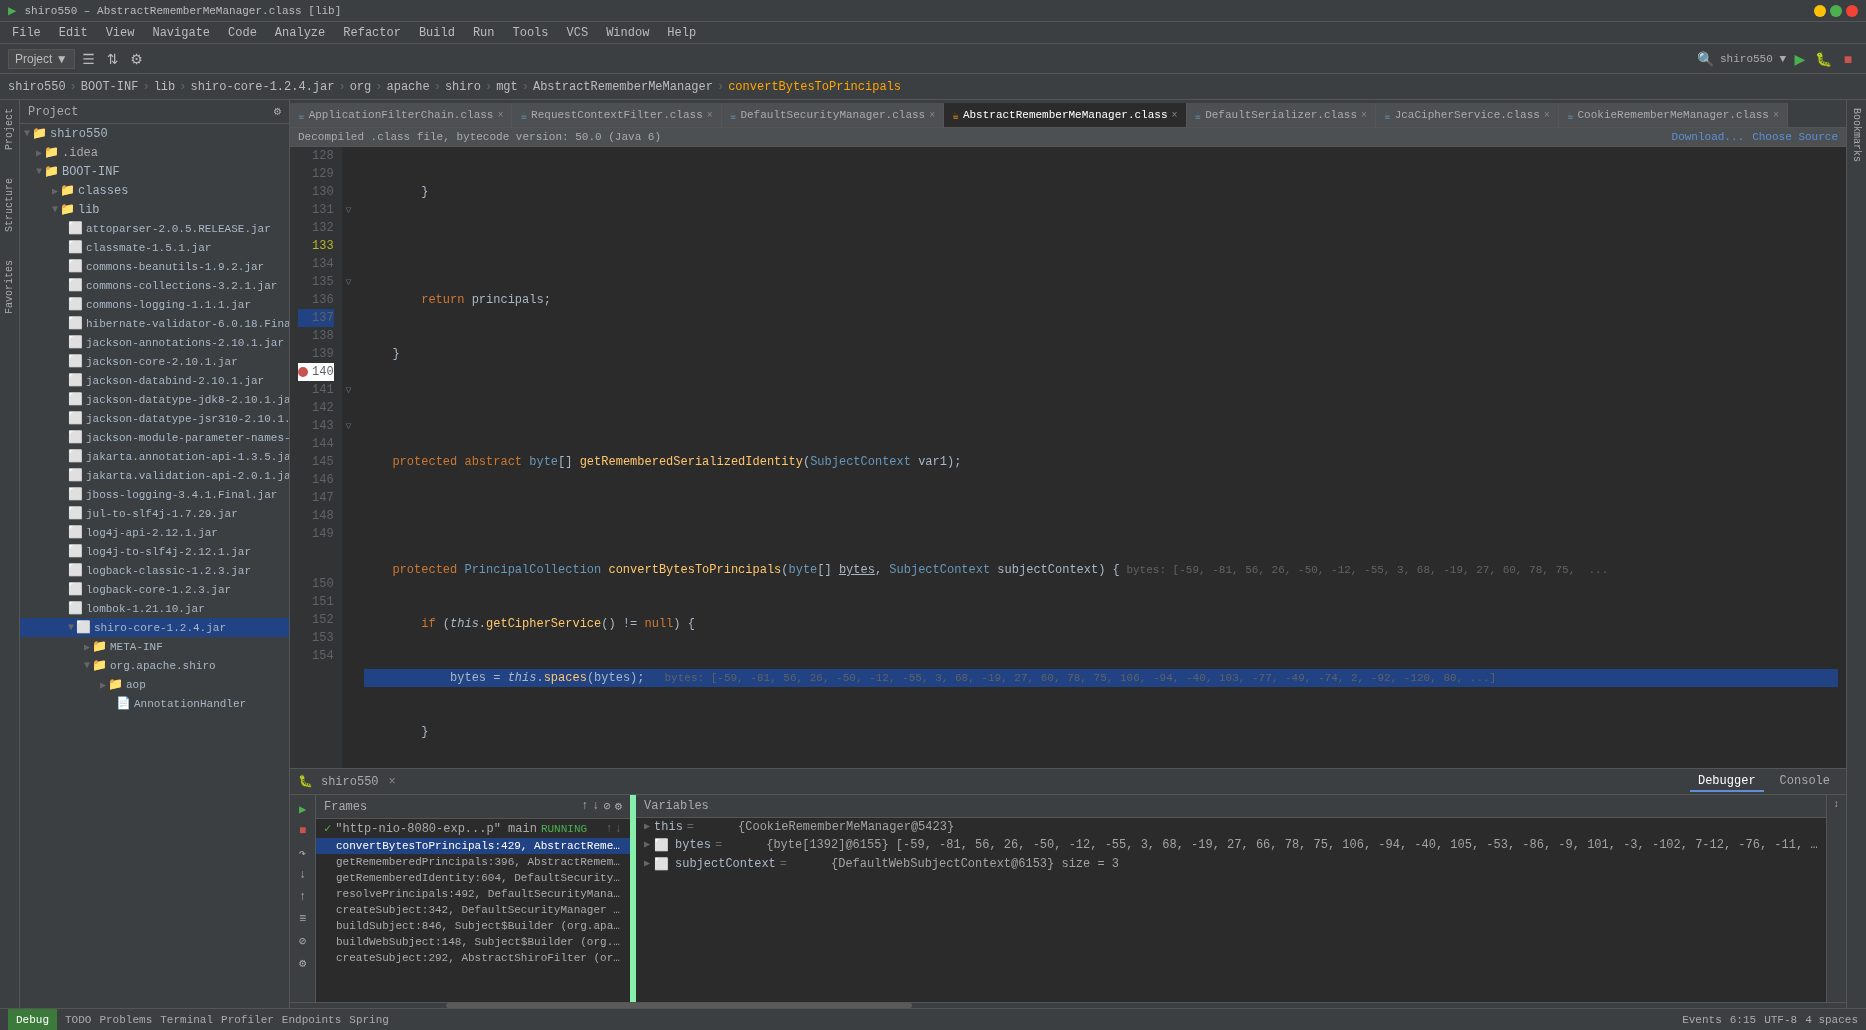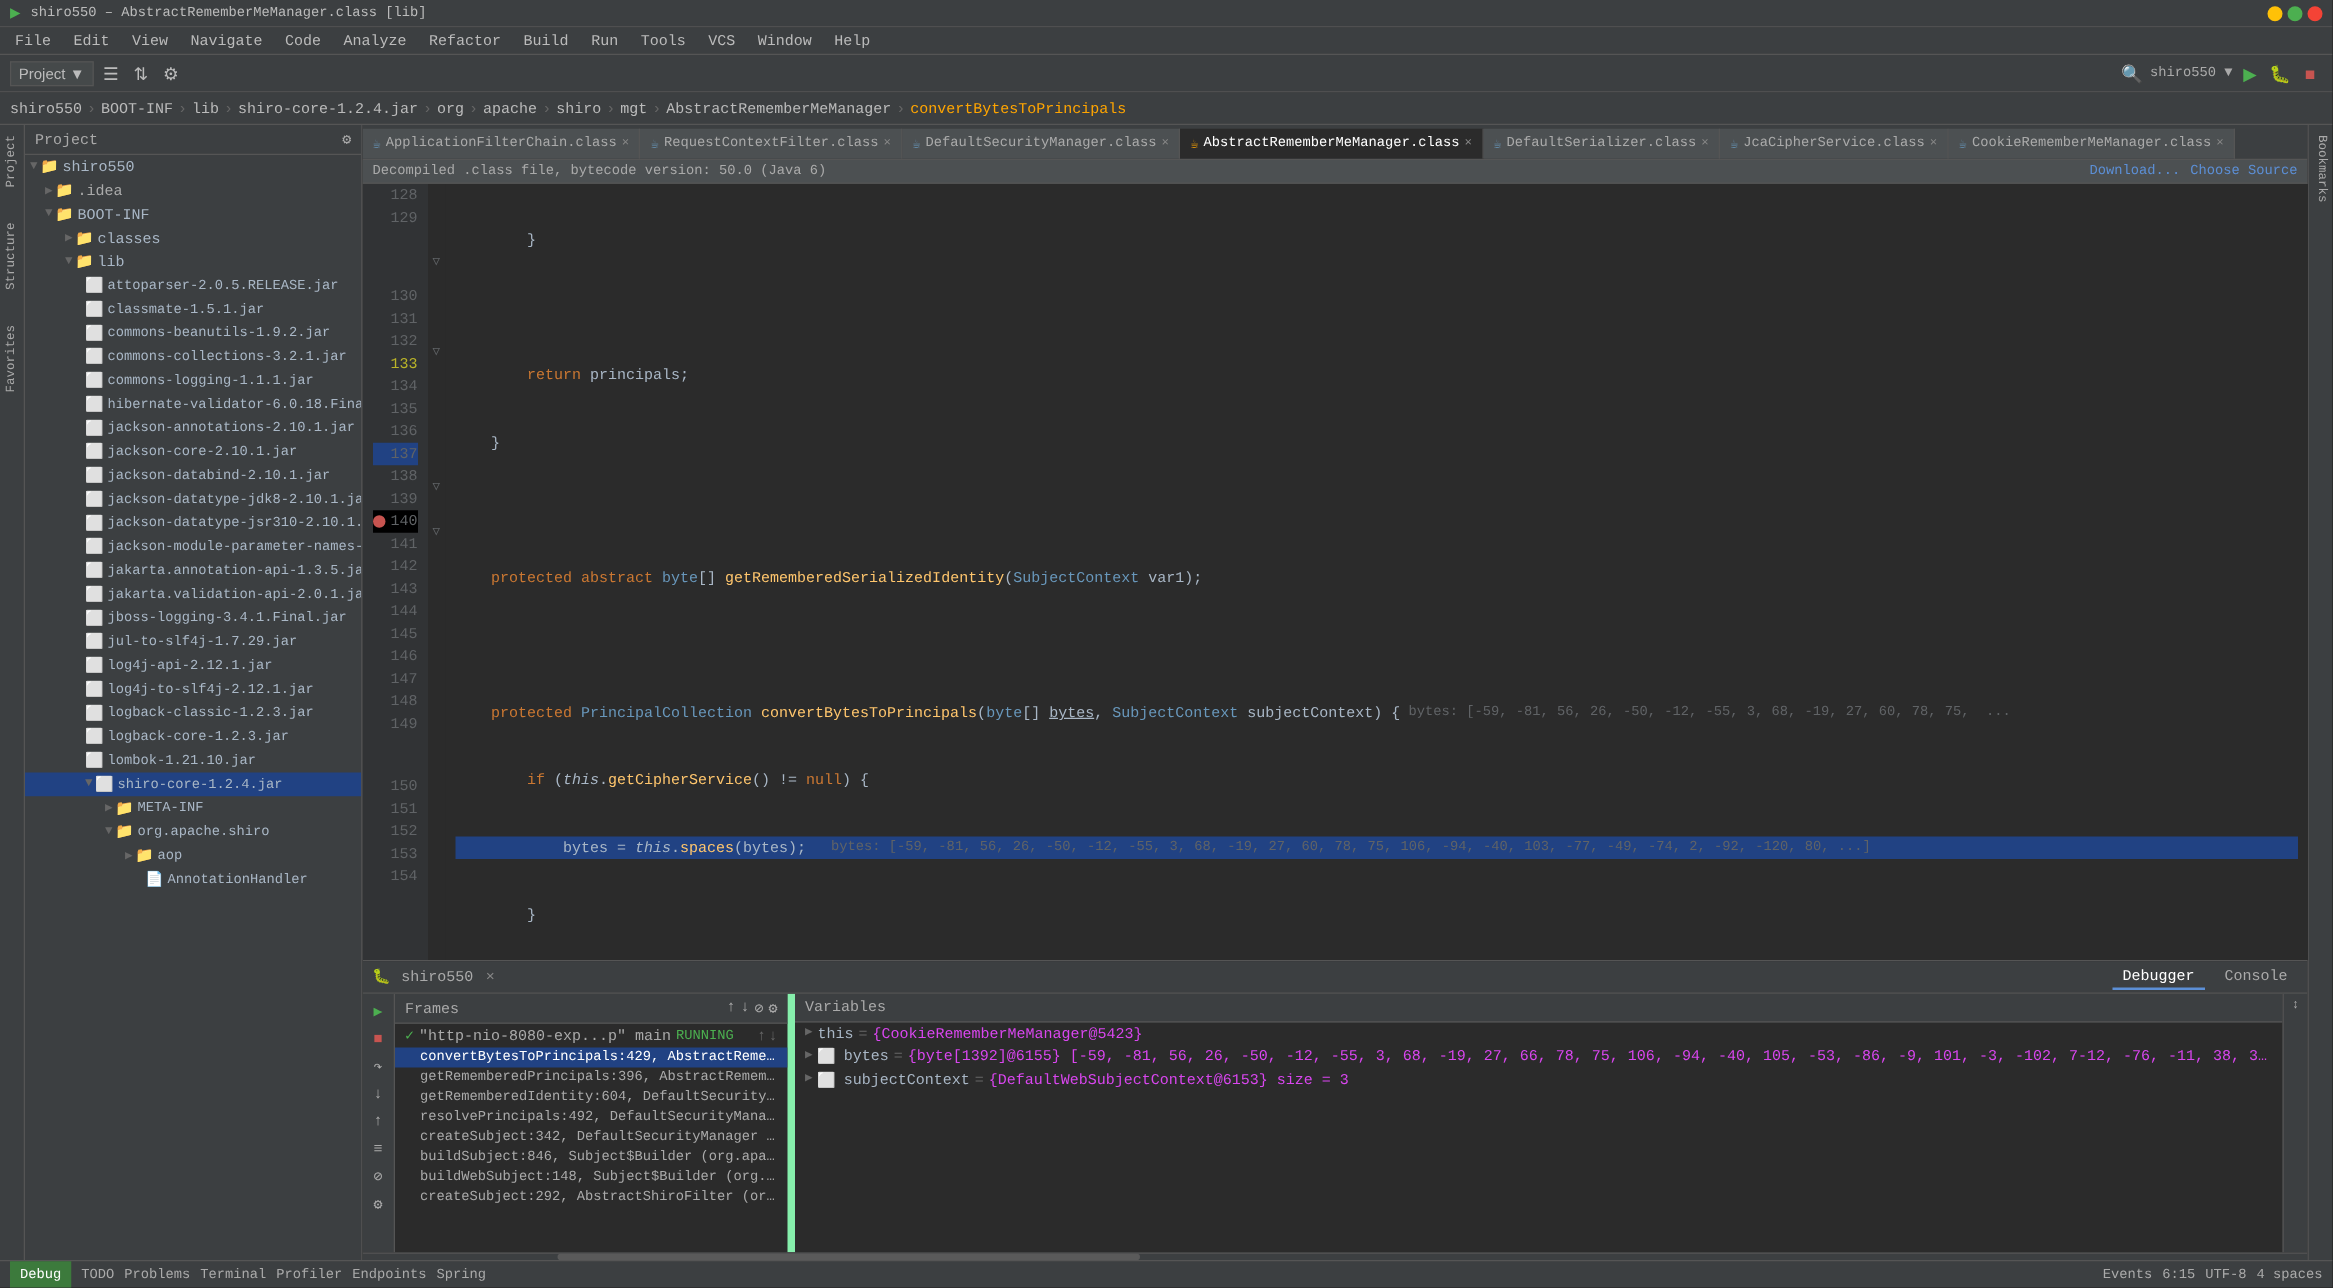--- a/index.html
+++ b/index.html
@@ -340,21 +340,21 @@
       padding: 2px 8px;
       font-size: 12px;
       cursor: pointer;
       display: flex;
       align-items: flex-start;
       gap: 4px;
     }
     .var-expand { color: #666; font-size: 10px; cursor: pointer; }
     .var-name { color: #a9b7c6; }
     .var-eq { color: #666; }
-    .var-value { color: #d946ef; flex: 1; white-space: nowrap; overflow: hidden; text-overflow: ellipsis; }
+    .var-value { color: #a3a3a3; flex: 1; white-space: nowrap; overflow: hidden; text-overflow: ellipsis; margin-left: 40px; }
 
     
     .status-bar {
       height: 22px;
       background: #3c3f41;
       display: flex;
       align-items: center;
       padding: 0 8px;
       gap: 8px;
       border-top: 1px solid #555;
@@ -711,31 +711,31 @@
       </div>
     </div>
 
     <div style="flex:1; display:flex; flex-direction:column; overflow:hidden;">
       <div class="code-editor">
         <div class="code-content">
 
           <div class="line-numbers">
             <div style="height:18px; line-height:18px;">128</div>
             <div style="height:18px; line-height:18px;">129</div>
-            <div style="height:18px; line-height:18px;margin-top:45px;">130</div>
+            <div style="height:18px; line-height:18px;">130</div>
             <div style="height:18px; line-height:18px;">131</div>
             <div style="height:18px; line-height:18px;">132</div>
             <div style="height:18px; line-height:18px; color:#bbb529; display:flex; align-items:center; justify-content:flex-end;">133</div>
             <div style="height:18px; line-height:18px;">134</div>
             <div style="height:18px; line-height:18px;">135</div>
             <div style="height:18px; line-height:18px;">136</div>
             <div style="height:18px; line-height:18px; background:#214283;">137</div>
             <div style="height:18px; line-height:18px;">138</div>
             <div style="height:18px; line-height:18px;">139</div>
-            <div style="height:18px; line-height:18px; background:#000000; display:flex; align-items:center; justify-content:flex-end; gap:2px;"><span class="breakpoint-dot"></span>140</div>
+            <div style="height:18px; line-height:18px; background:#ffffff; display:flex; align-items:center; justify-content:flex-end; gap:2px;"><span class="breakpoint-dot"></span>140</div>
             <div style="height:18px; line-height:18px;">141</div>
             <div style="height:18px; line-height:18px;">142</div>
             <div style="height:18px; line-height:18px;">143</div>
             <div style="height:18px; line-height:18px;">144</div>
             <div style="height:18px; line-height:18px;">145</div>
             <div style="height:18px; line-height:18px;">146</div>
             <div style="height:18px; line-height:18px;">147</div>
             <div style="height:18px; line-height:18px;">148</div>
             <div style="height:18px; line-height:18px;">149</div>
             <div style="height:18px; line-height:18px;margin-top:32px;">150</div>

